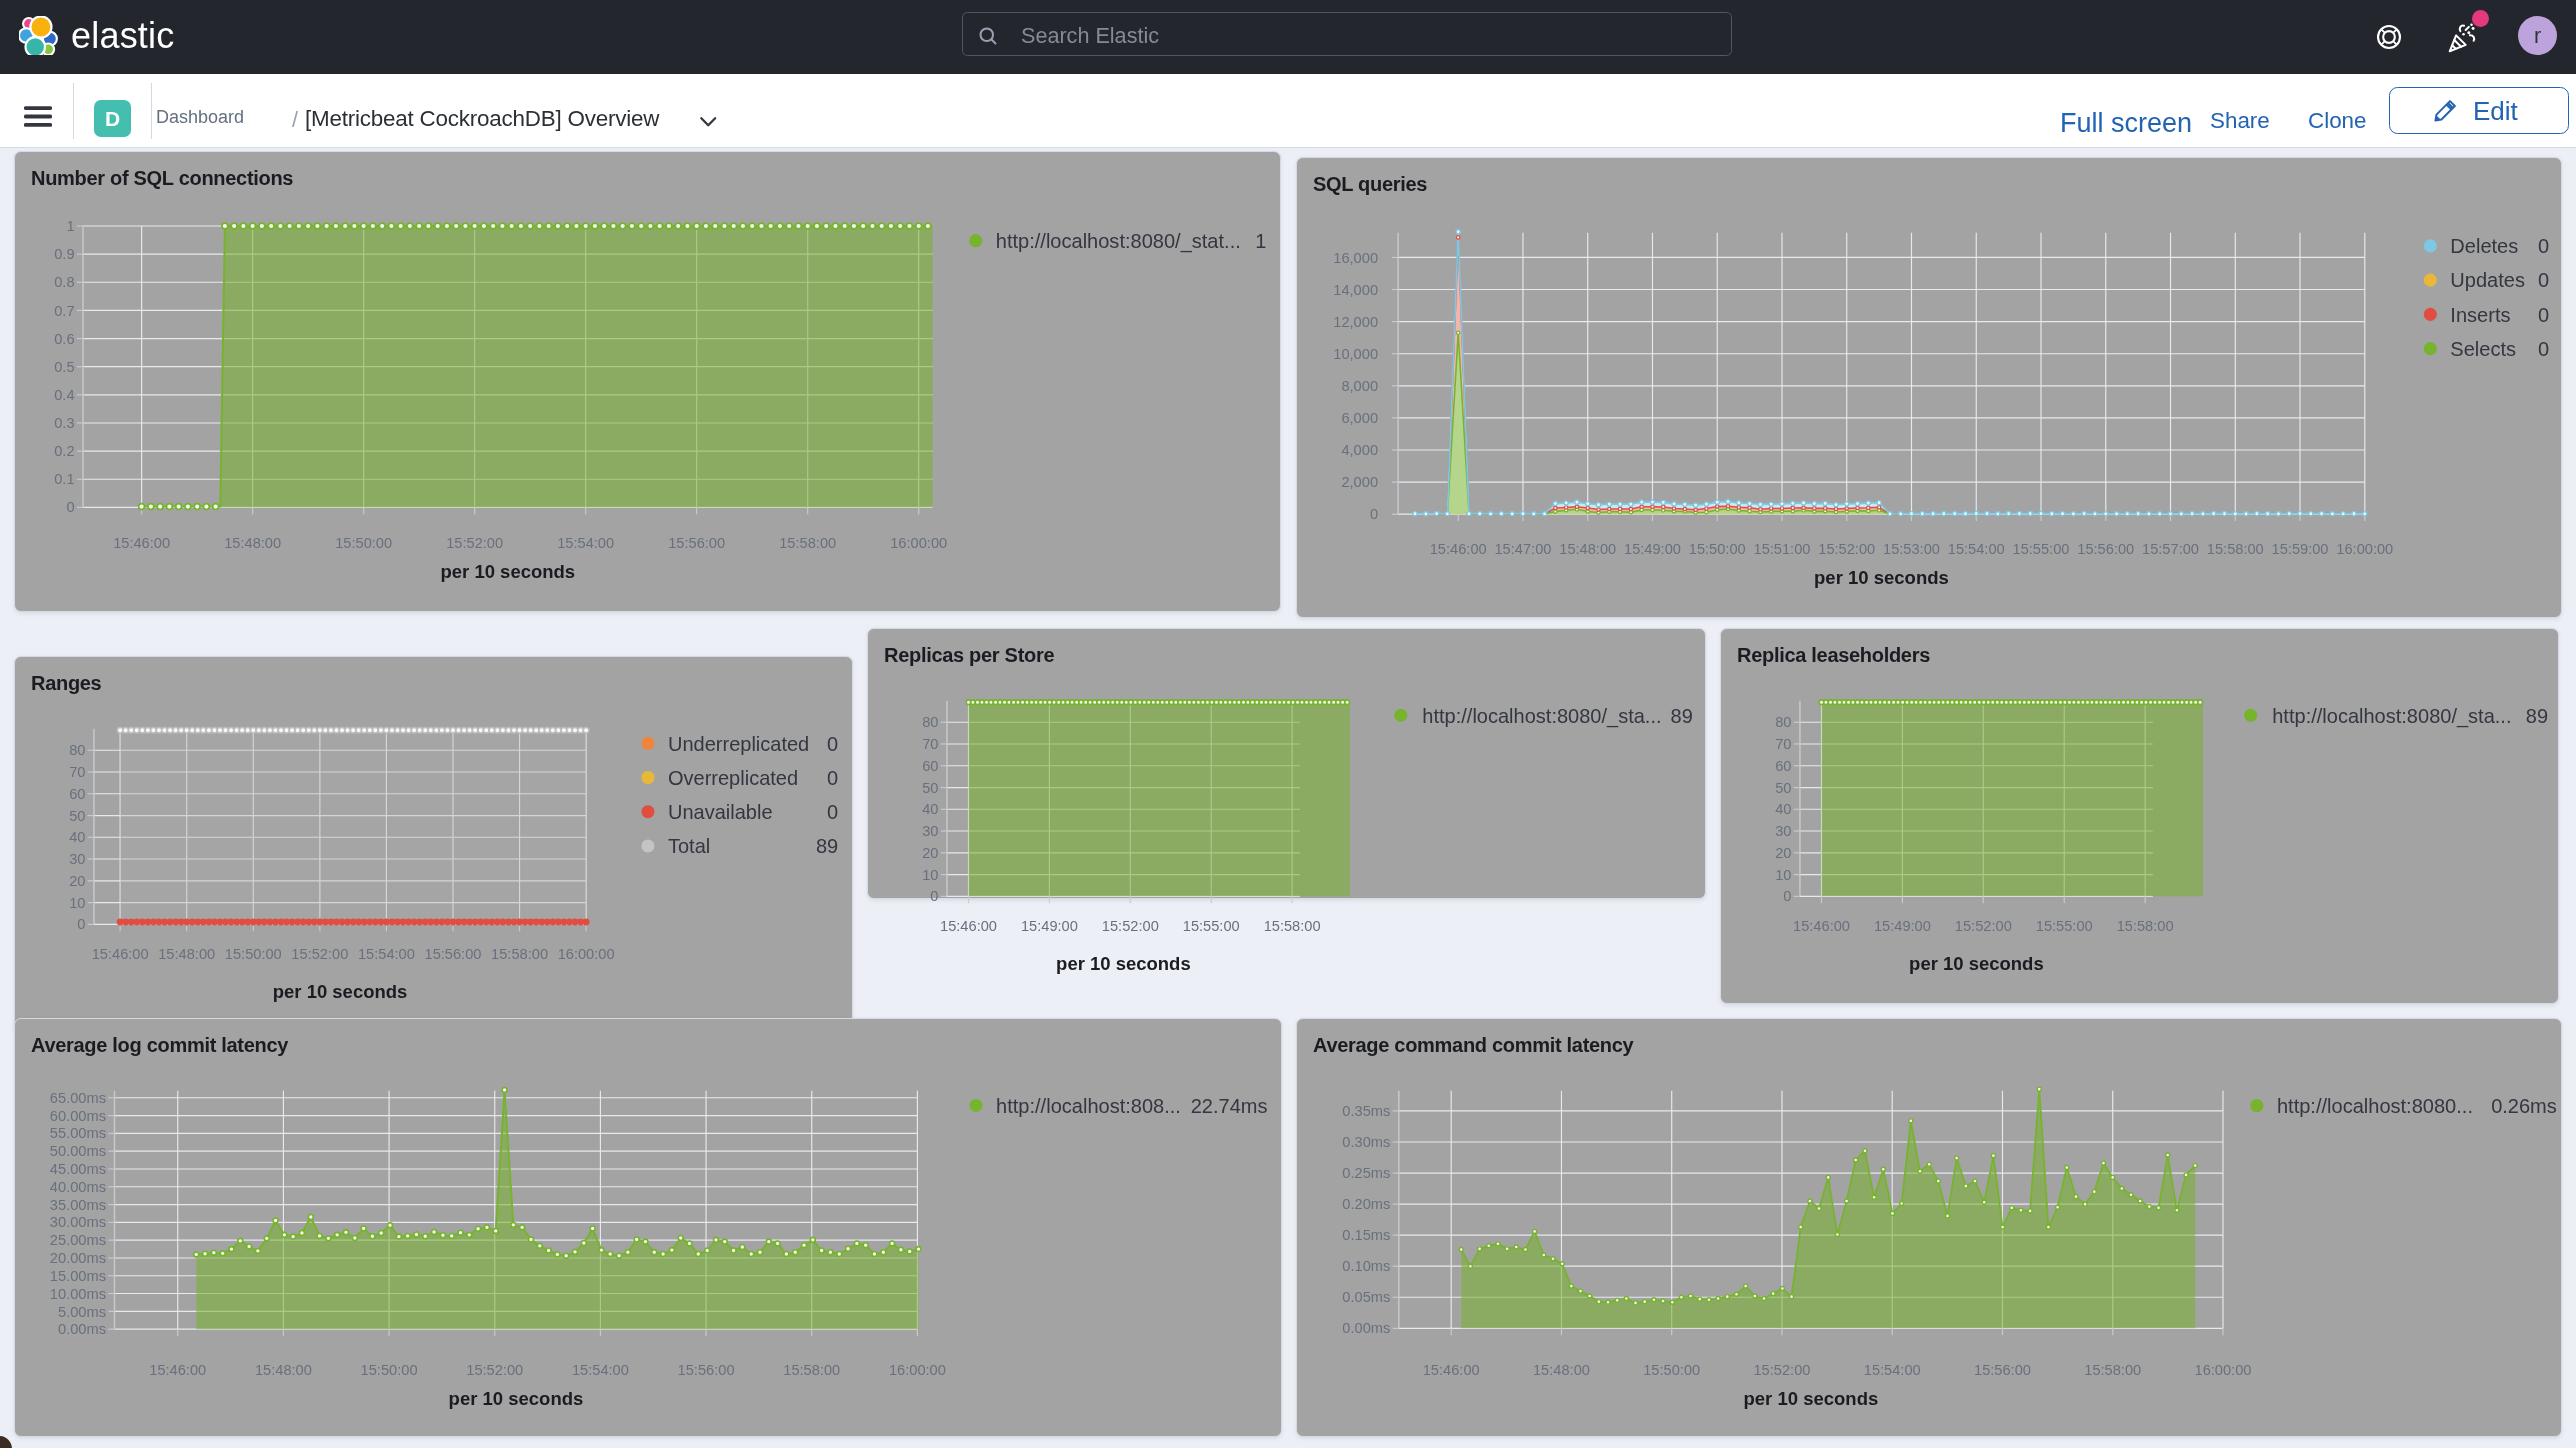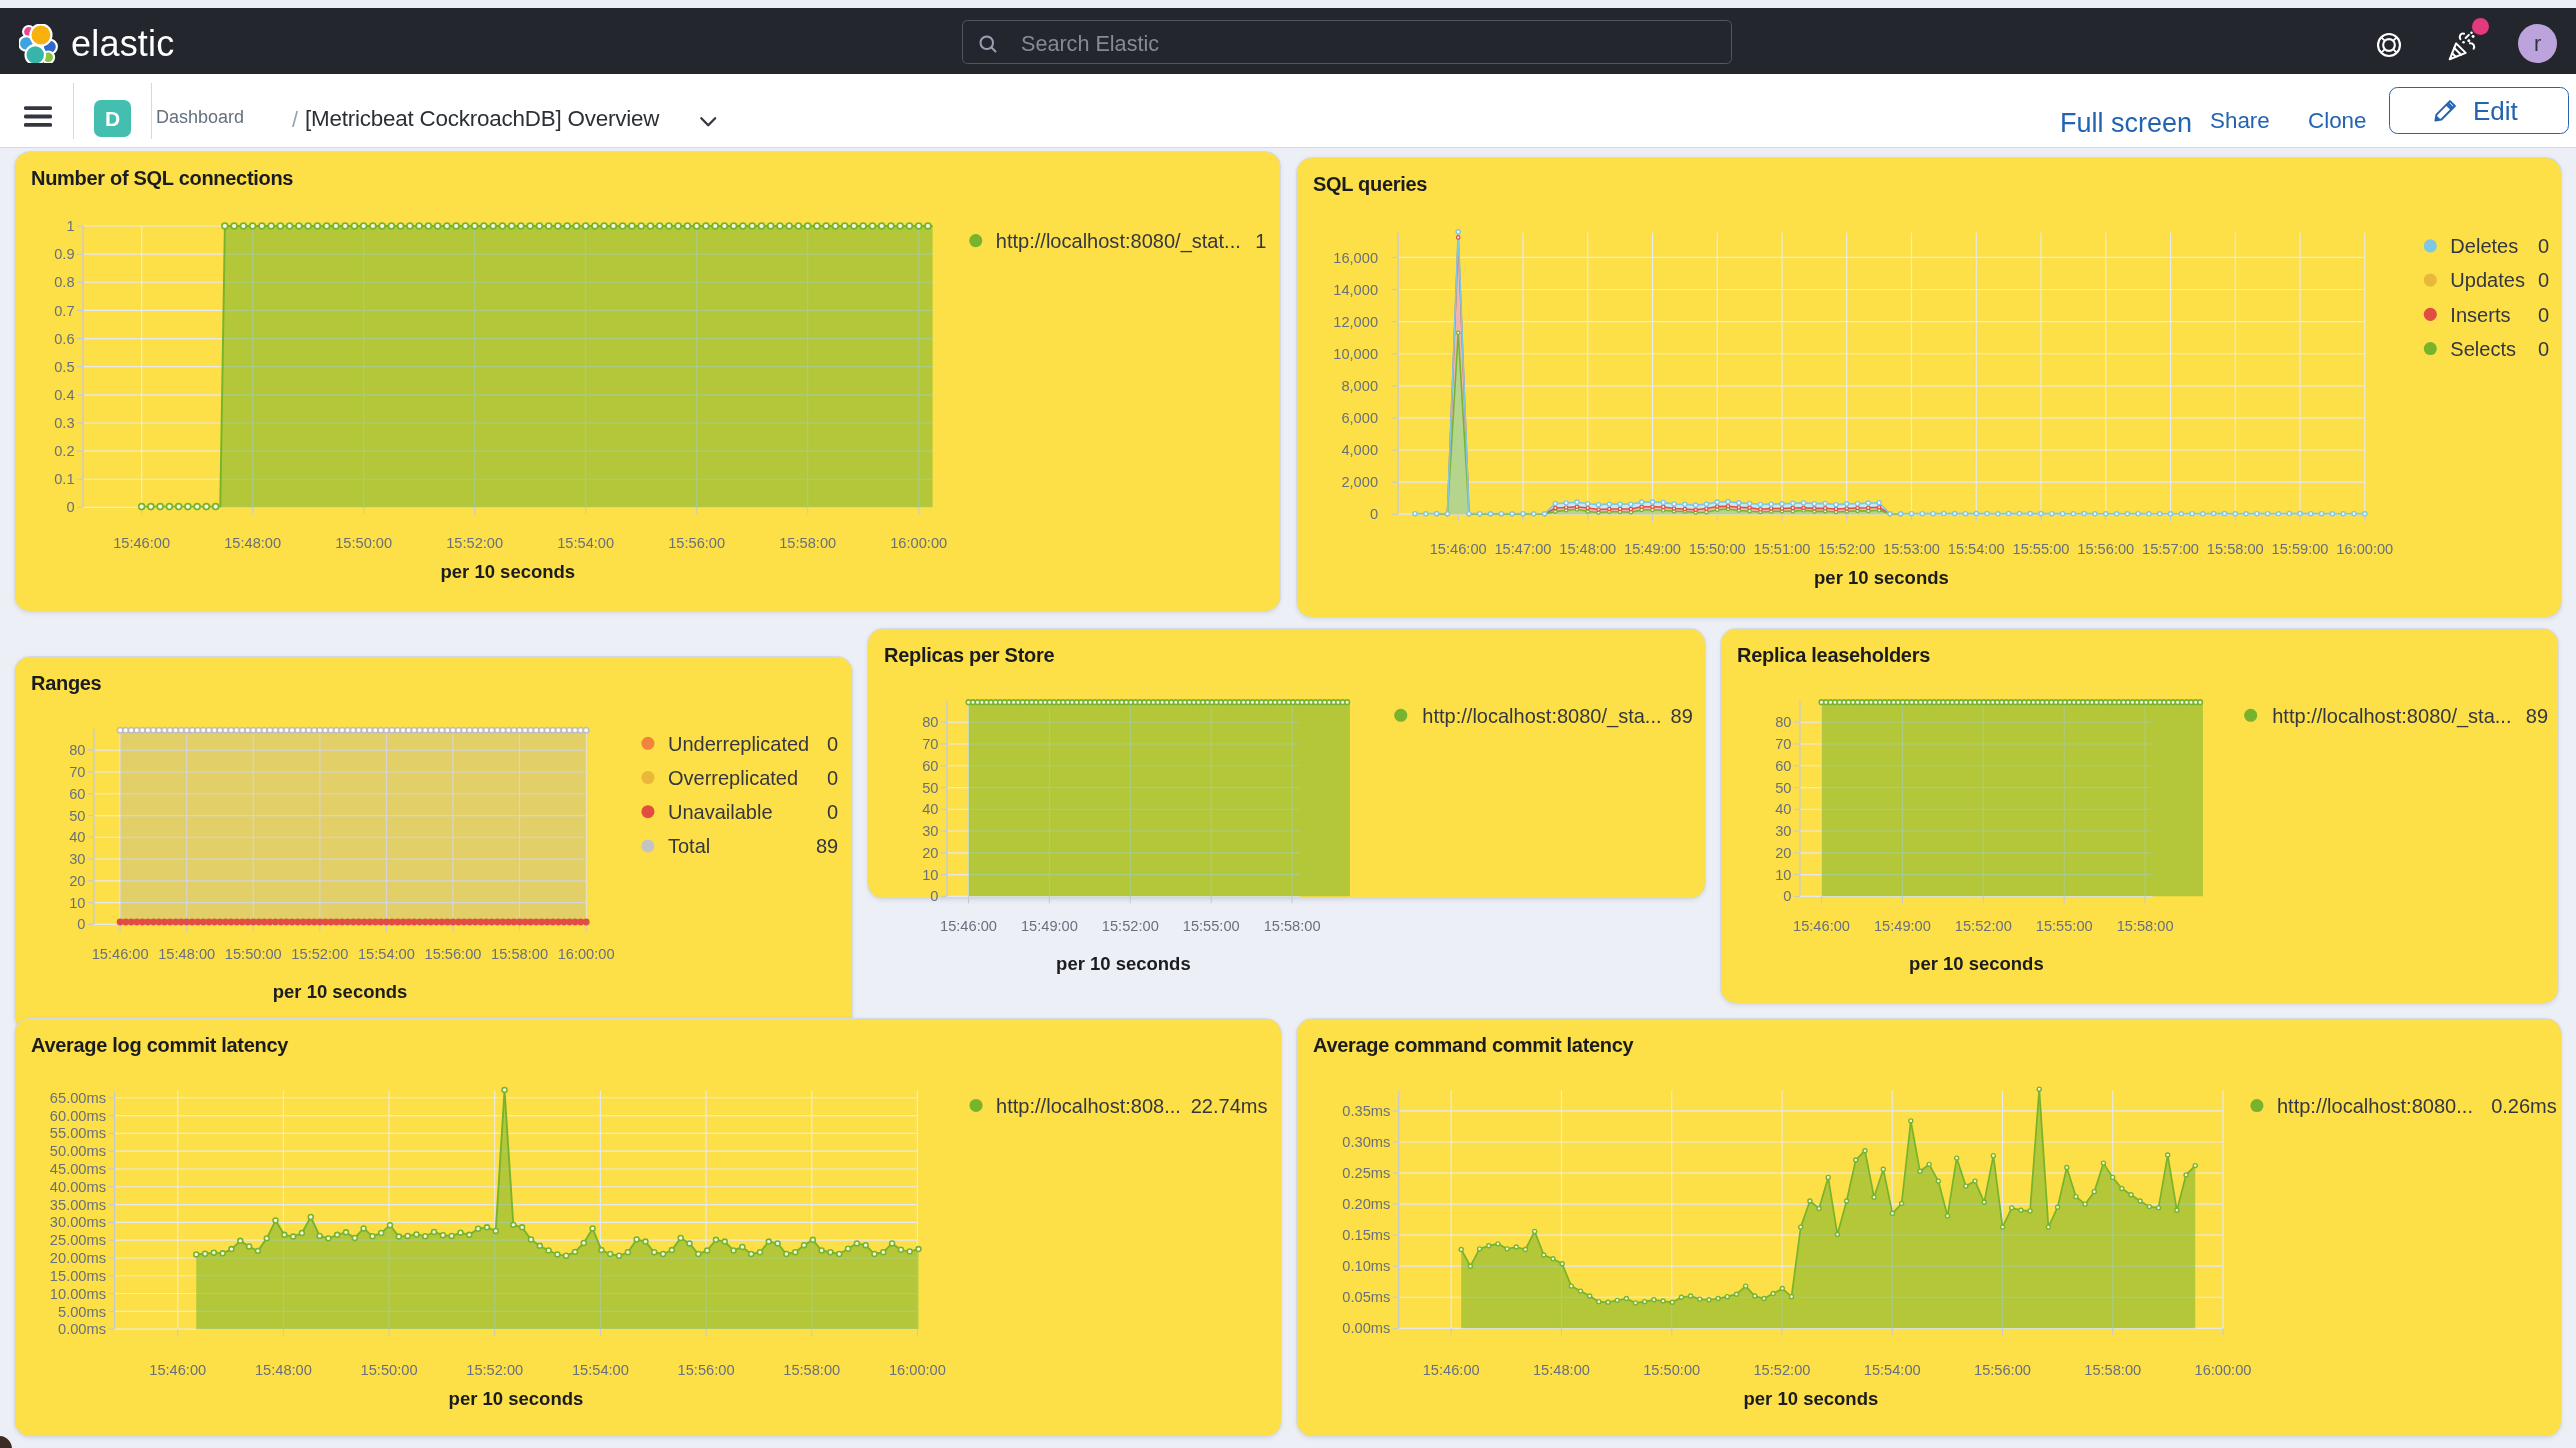--- a/index.html
+++ b/index.html
@@ -1,19 +1,19 @@
 <!DOCTYPE html>
 <html style="font-size:12.3px"><head><meta charset="utf-8"><style>
 *{margin:0;padding:0;box-sizing:border-box}
 body{width:2576px;height:1448px;font-family:"Liberation Sans",sans-serif;background:#EDEFF6;overflow:hidden;position:relative}
-.panel{position:absolute;background:#fde047;border:0.8px solid #D3DAE6;border-radius:16px;box-shadow:0 1.5px 3.9px rgba(120,130,150,.15)}
+.panel{position:absolute;background:#a3a3a3;border:0.8px solid #D3DAE6;border-radius:7px;box-shadow:0 1.5px 3.9px rgba(120,130,150,.15)}
 .ptitle{position:absolute;left:16px;top:15.4px;font-size:20px;font-weight:bold;color:#1A1C21;letter-spacing:-0.3px}
 svg text{font-family:"Liberation Sans",sans-serif}
 </style></head><body>
-<div style="position:absolute;left:0;top:8px;width:2576px;height:74px;background:#24262D">
+<div style="position:absolute;left:0;top:0;width:2576px;height:74px;background:#24262D">
 <svg style="position:absolute;left:19px;top:16px" width="39" height="39" viewBox="0 0 48 48">
 <circle cx="12" cy="9.5" r="7" fill="#E8488F" stroke="#fff" stroke-width="2.6"></circle>
 <circle cx="9" cy="24" r="9" fill="#3FA3E2" stroke="#fff" stroke-width="2.6"></circle>
 <circle cx="38" cy="28" r="8.6" fill="#3069C9" stroke="#fff" stroke-width="2.6"></circle>
 <circle cx="36" cy="41" r="7.2" fill="#8BC53F" stroke="#fff" stroke-width="2.6"></circle>
 <circle cx="27" cy="13.5" r="13" fill="#F9B110" stroke="#fff" stroke-width="2.6"></circle>
 <circle cx="20" cy="38" r="12" fill="#36B6A8" stroke="#fff" stroke-width="2.6"></circle>
 </svg>
 <div style="position:absolute;left:71px;top:15.4px;font-size:36px;color:#fff;font-weight:500;letter-spacing:0.2px">elastic</div>
 <div style="position:absolute;left:962px;top:12.3px;width:770px;height:44px;border:1.2px solid #53565E;border-radius:5.4px;"></div>

